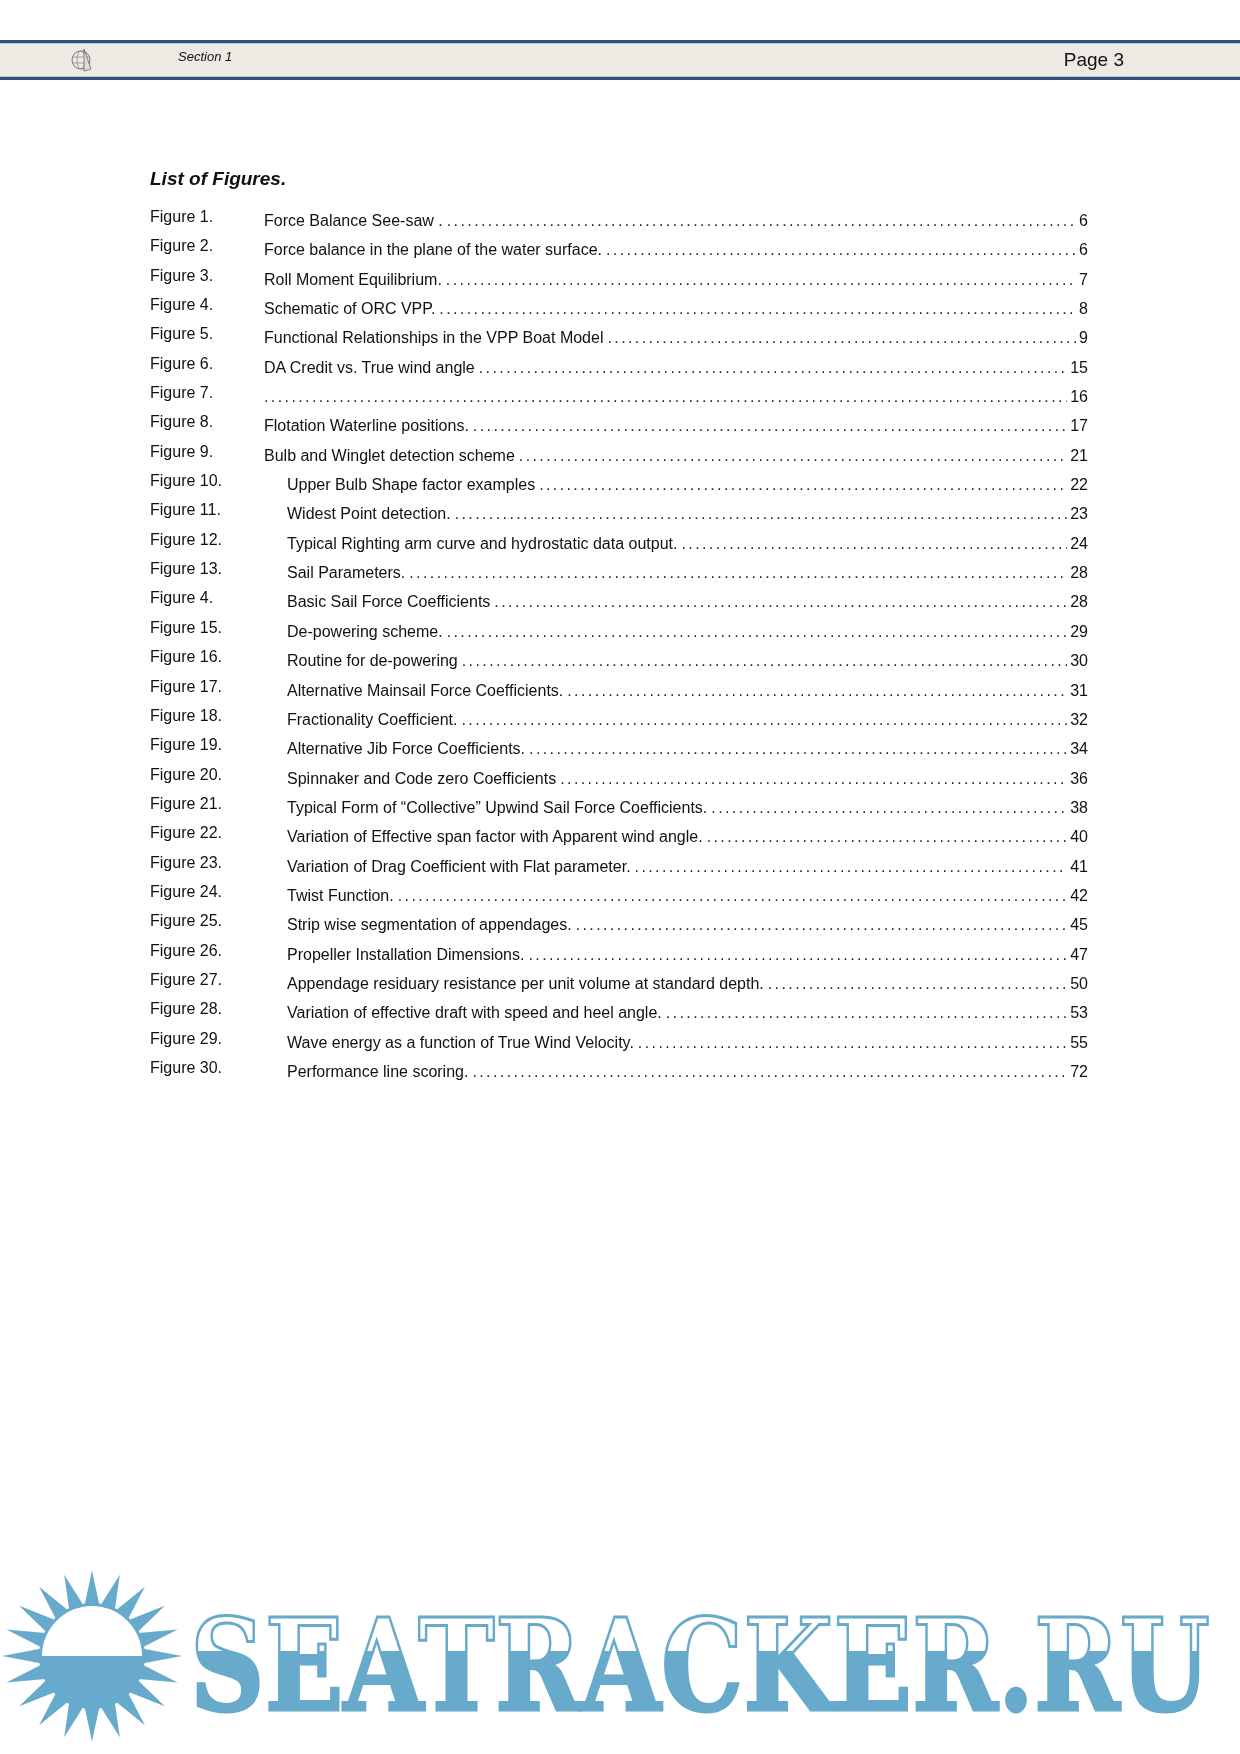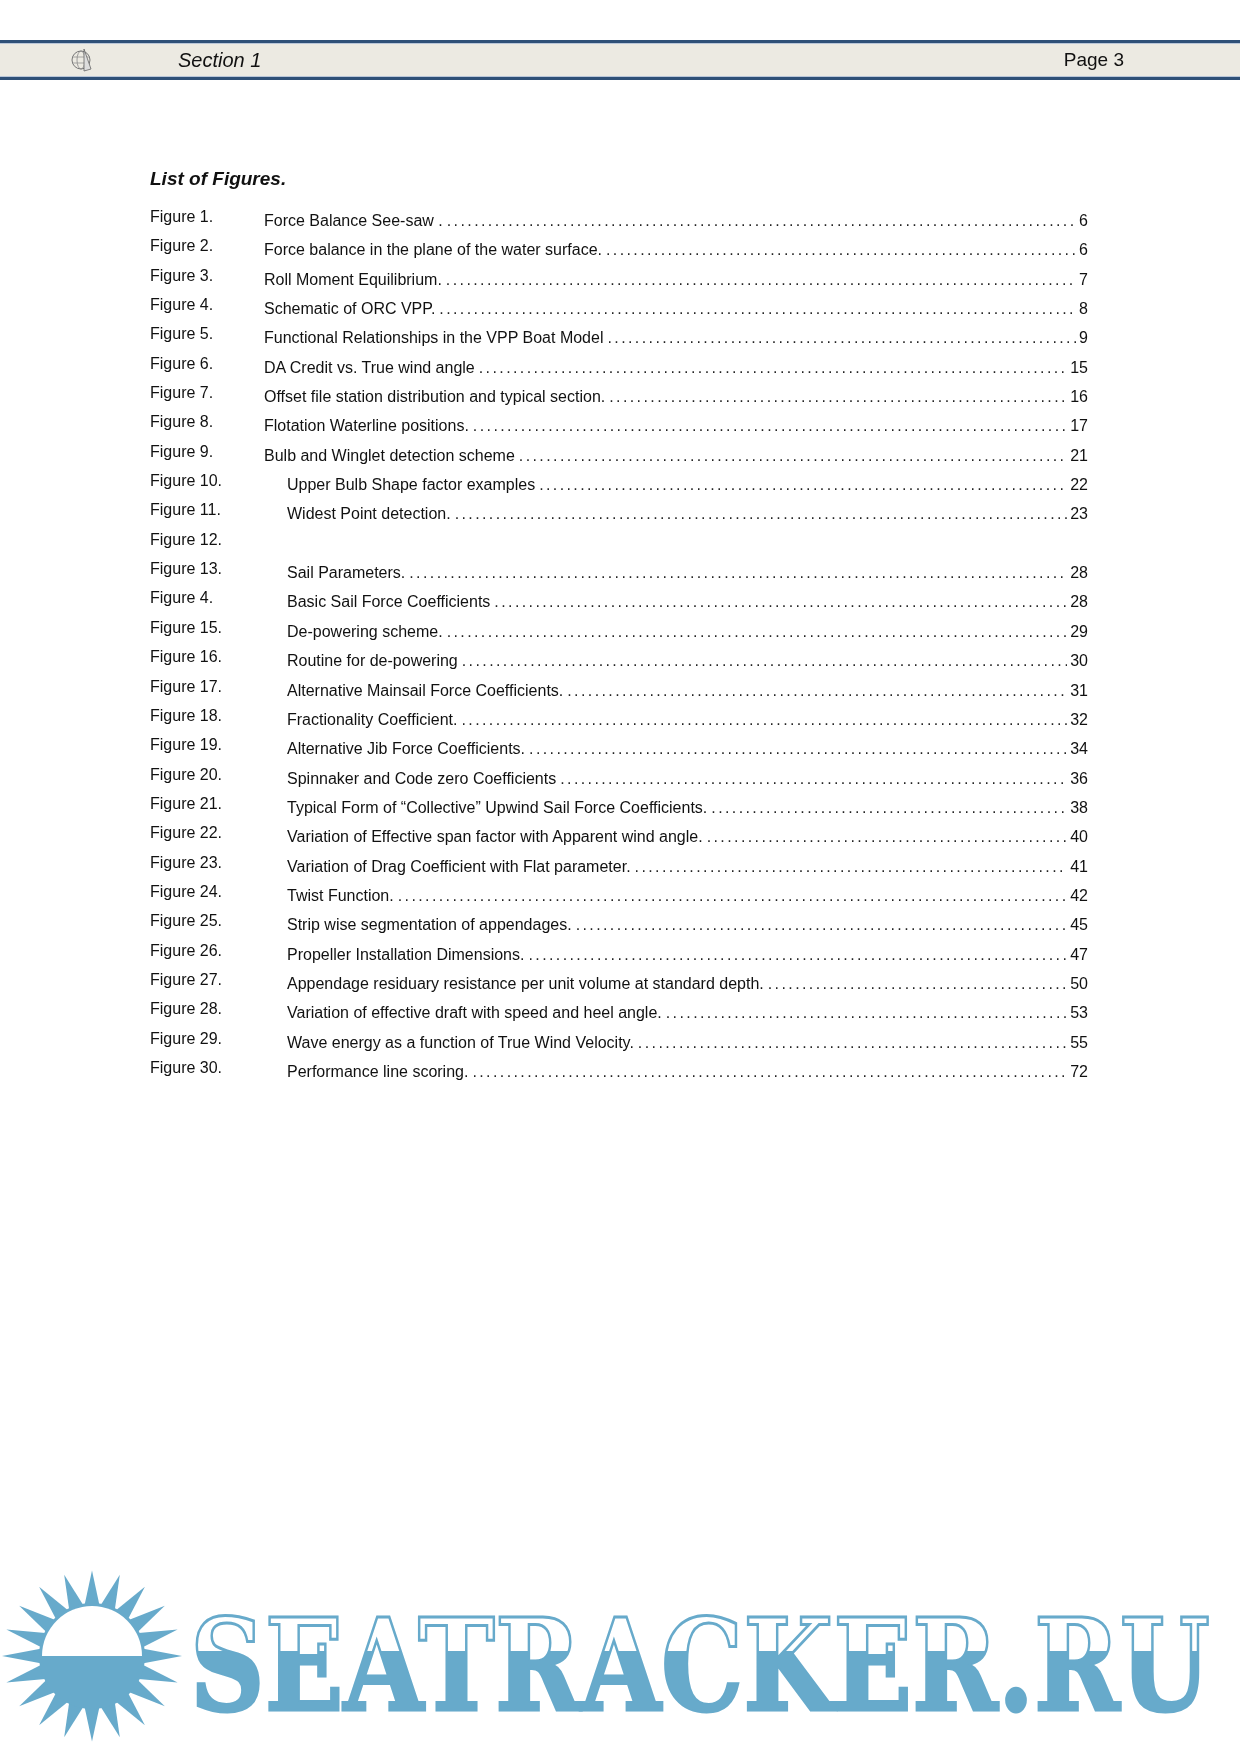--- a/index.html
+++ b/index.html
@@ -3,21 +3,21 @@
 <meta charset="utf-8">
 <style>
   html, body { margin:0; padding:0; background:#ffffff; }
   body { width:1240px; height:1754px; position:relative; overflow:hidden;
          font-family:"Liberation Sans", "DejaVu Sans", sans-serif; color:#111; }
 
   .header { position:absolute; left:0; top:40px; width:1240px; height:34px;
             background:#ECEAE2; border-top:3px solid #2F5077; border-bottom:3px solid #2F5077;
             box-shadow: inset 0 1px 0 #b9c6d8, inset 0 -1px 0 #b9c6d8; }
   .header .logo { position:absolute; left:70px; top:4px; width:24px; height:26px; }
-  .header .section { position:absolute; left:178px; top:6px; font-size:20px; font-style:italic; }
+  .header .section { position:absolute; left:178px; top:6px; font-size:13px; font-style:italic; }
   .header .page { position:absolute; right:116px; top:6px; font-size:19px; }
 
   .lof-title { position:absolute; left:150px; top:168px; font-size:19px; font-weight:bold; font-style:italic; }
 
   .list { position:absolute; left:150px; top:202px; width:938px; }
   .row { position:relative; height:29.35px; font-size:16px; line-height:29.35px; white-space:nowrap; }
   .row .lbl { position:absolute; left:0; top:0; }
   .row .ttl-wrap { position:absolute; top:4px; right:0; display:flex; overflow:hidden; }
   .row.short .ttl-wrap { left:114px; }
   .row.long .ttl-wrap { left:137px; }
@@ -90,21 +90,20 @@
       <span class="lbl">Figure 6.</span>
       <span class="ttl-wrap">
         <span class="ttl">DA Credit vs. True wind angle</span>
         <span class="dots"></span>
         <span class="pg">15</span>
       </span>
     </div>
     <div class="row short">
       <span class="lbl">Figure 7.</span>
       <span class="ttl-wrap">
-        <span class="ttl">Offset file station distribution and typical section.</span>
         <span class="dots"></span>
         <span class="pg">16</span>
       </span>
     </div>
     <div class="row short">
       <span class="lbl">Figure 8.</span>
       <span class="ttl-wrap">
         <span class="ttl">Flotation Waterline positions.</span>
         <span class="dots"></span>
         <span class="pg">17</span>
@@ -129,20 +128,25 @@
     <div class="row long">
       <span class="lbl">Figure 11.</span>
       <span class="ttl-wrap">
         <span class="ttl">Widest Point detection.</span>
         <span class="dots"></span>
         <span class="pg">23</span>
       </span>
     </div>
     <div class="row long">
       <span class="lbl">Figure 12.</span>
+      <span class="ttl-wrap">
+        <span class="ttl">Typical Righting arm curve and hydrostatic data output.</span>
+        <span class="dots"></span>
+        <span class="pg">24</span>
+      </span>
     </div>
     <div class="row long">
       <span class="lbl">Figure 13.</span>
       <span class="ttl-wrap">
         <span class="ttl">Sail Parameters.</span>
         <span class="dots"></span>
         <span class="pg">28</span>
       </span>
     </div>
     <div class="row long">

